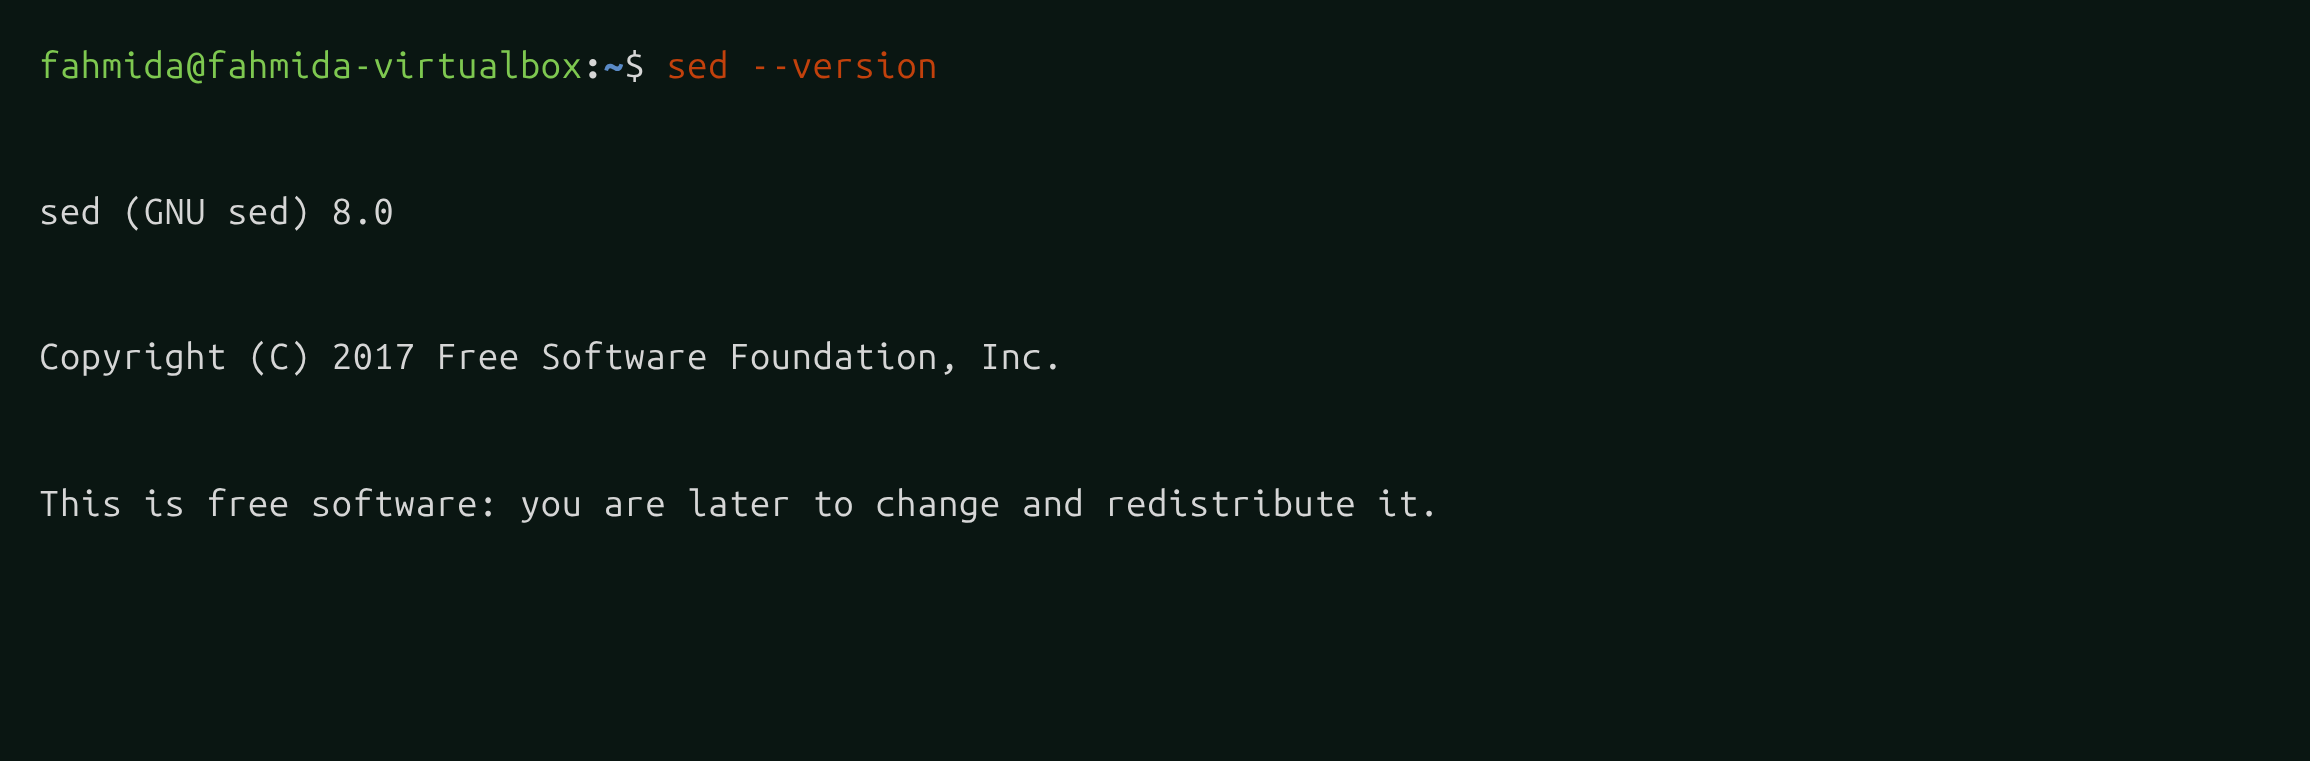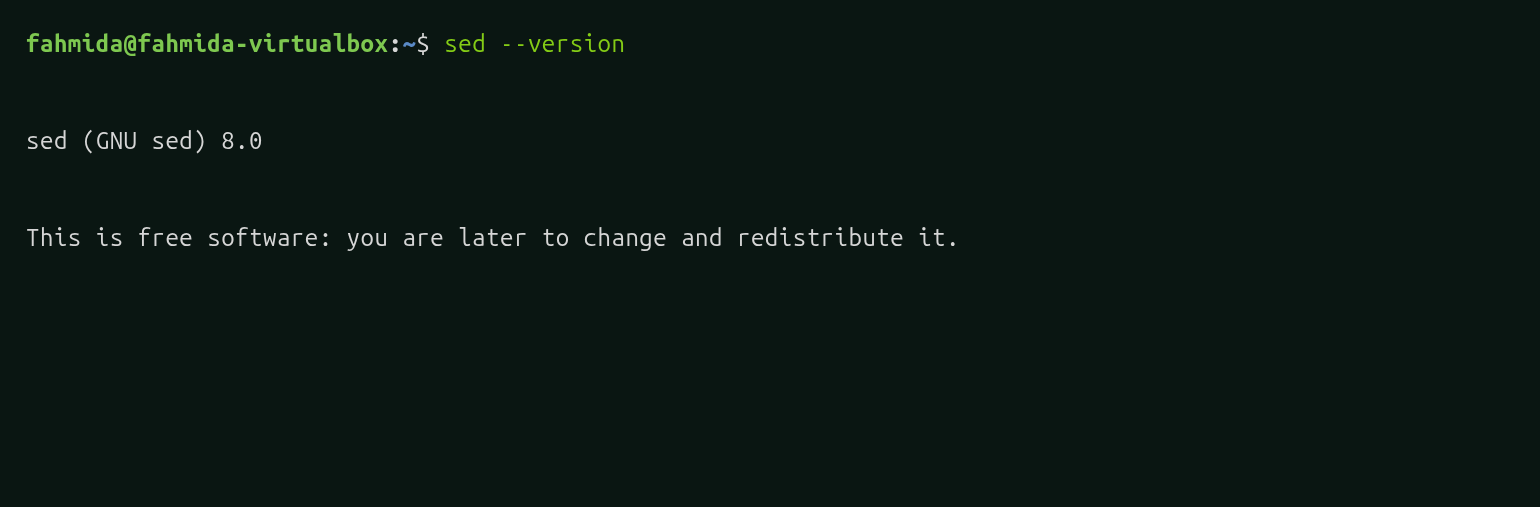--- a/index.html
+++ b/index.html
@@ -14,55 +14,56 @@
       line-height: 1.35;
       padding: 28px 26px;
       color: #d6d6d6;
       width: 1540px;
       height: 507px;
       overflow: hidden;
       letter-spacing: 0.5px;
     }
     .user-host {
       color: #7ec850;
-      font-weight: bold;
+      font-weight: normal;
     }
     .colon {
       color: #d6d6d6;
       font-weight: bold;
     }
     .path {
       color: #5a8ac6;
       font-weight: bold;
     }
     .dollar {
       color: #d6d6d6;
     }
     .cmd {
-      color: #84cc16;
+      color: #c2410c;
     }
     .output {
       color: #d6d6d6;
       white-space: pre;
     }
     .output-line {
       display: block;
       white-space: pre;
     }
     .prompt-line {
       white-space: pre;
     }
   </style>
 </head>
 <body>
 
 <div>
   <div class="prompt-line"><span class="user-host">fahmida@fahmida-virtualbox</span><span class="colon">:</span><span class="path">~</span><span class="dollar">$ </span><span class="cmd">sed --version</span></div>
   <div class="output">
     <span class="output-line">sed (GNU sed) 8.0</span>
+    <span class="output-line">Copyright (C) 2017 Free Software Foundation, Inc.</span>
     <span class="output-line">This is free software: you are later to change and redistribute it.</span>
     
     
     
     
     
     
     
   </div>
 

